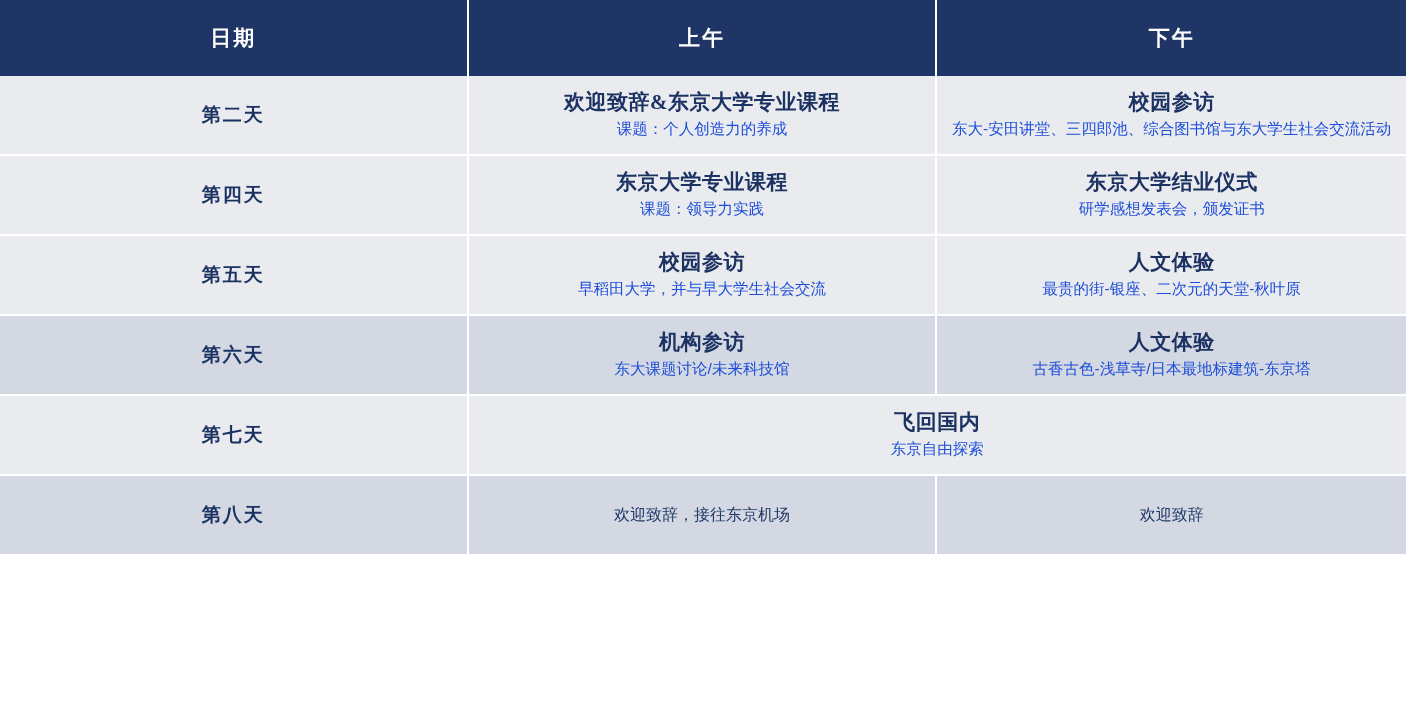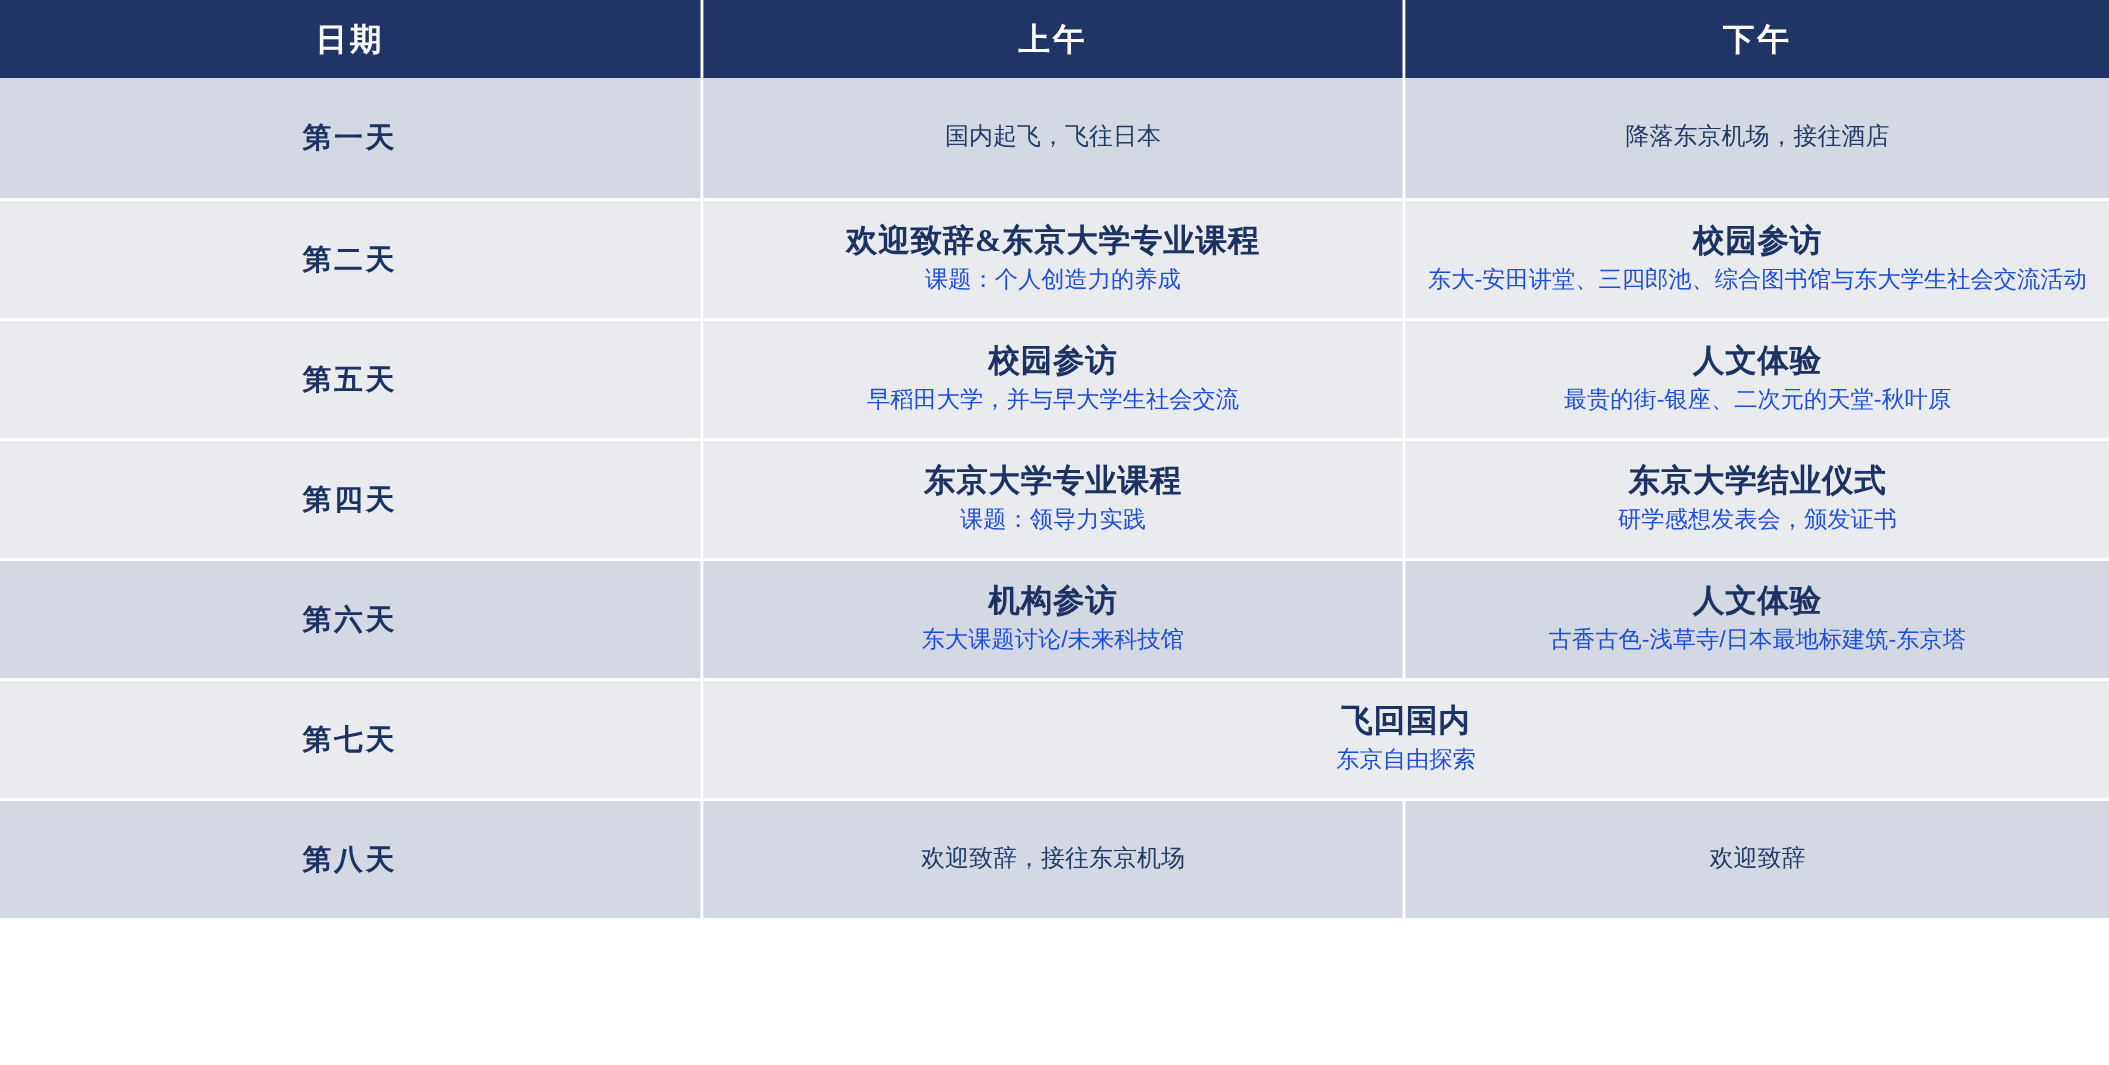--- a/index.html
+++ b/index.html
@@ -23,21 +23,21 @@
   }
 
   
   thead th {
     background: #1e3566;
     color: #ffffff;
     font-size: 21px;
     font-weight: bold;
     letter-spacing: 2px;
     text-align: center;
-    height: 52px;
+    height: 76px;
     padding: 0;
     border-right: 2px solid #ffffff;
     vertical-align: middle;
   }
   thead th:last-child { border-right: none; }
 
   
   tbody td {
     padding: 0 10px;
     text-align: center;
@@ -96,71 +96,60 @@
 <table id="schedule-table">
   <thead>
     <tr>
       <th>日期</th>
       <th>上午</th>
       <th>下午</th>
     </tr>
   </thead>
   <tbody>
 
-    <tr class="row-dark r1">
-      <td class="date-cell">第一天</td>
-      <td class="slot-cell">
-
-        <div class="cell-plain">国内起飞，飞往日本</div>
-      </td>
-      <td class="slot-cell pm">
-
-        <div class="cell-plain">降落东京机场，接往酒店</div>
-      </td>
-    </tr>
 
     <tr class="row-light r2">
       <td class="date-cell">第二天</td>
       <td class="slot-cell">
         <div class="cell-title">欢迎致辞&amp;东京大学专业课程</div>
         <div class="cell-sub">课题：个人创造力的养成</div>
 
       </td>
       <td class="slot-cell pm">
         <div class="cell-title">校园参访</div>
         <div class="cell-sub">东大-安田讲堂、三四郎池、综合图书馆与东大学生社会交流活动</div>
 
       </td>
     </tr>
 
 
+    <tr class="row-light r4">
+      <td class="date-cell">第四天</td>
+      <td class="slot-cell">
+        <div class="cell-title">东京大学专业课程</div>
+        <div class="cell-sub">课题：领导力实践</div>
+
+      </td>
+      <td class="slot-cell pm">
+        <div class="cell-title">东京大学结业仪式</div>
+        <div class="cell-sub">研学感想发表会，颁发证书</div>
+
+      </td>
+    </tr>
+
     <tr class="row-light r5">
       <td class="date-cell">第五天</td>
       <td class="slot-cell">
         <div class="cell-title">校园参访</div>
         <div class="cell-sub">早稻田大学，并与早大学生社会交流</div>
 
       </td>
       <td class="slot-cell pm">
         <div class="cell-title">人文体验</div>
         <div class="cell-sub">最贵的街-银座、二次元的天堂-秋叶原</div>
-
-      </td>
-    </tr>
-
-    <tr class="row-light r4">
-      <td class="date-cell">第四天</td>
-      <td class="slot-cell">
-        <div class="cell-title">东京大学专业课程</div>
-        <div class="cell-sub">课题：领导力实践</div>
-
-      </td>
-      <td class="slot-cell pm">
-        <div class="cell-title">东京大学结业仪式</div>
-        <div class="cell-sub">研学感想发表会，颁发证书</div>
 
       </td>
     </tr>
 
     <tr class="row-dark r6">
       <td class="date-cell">第六天</td>
       <td class="slot-cell">
         <div class="cell-title">机构参访</div>
         <div class="cell-sub">东大课题讨论/未来科技馆</div>
 

